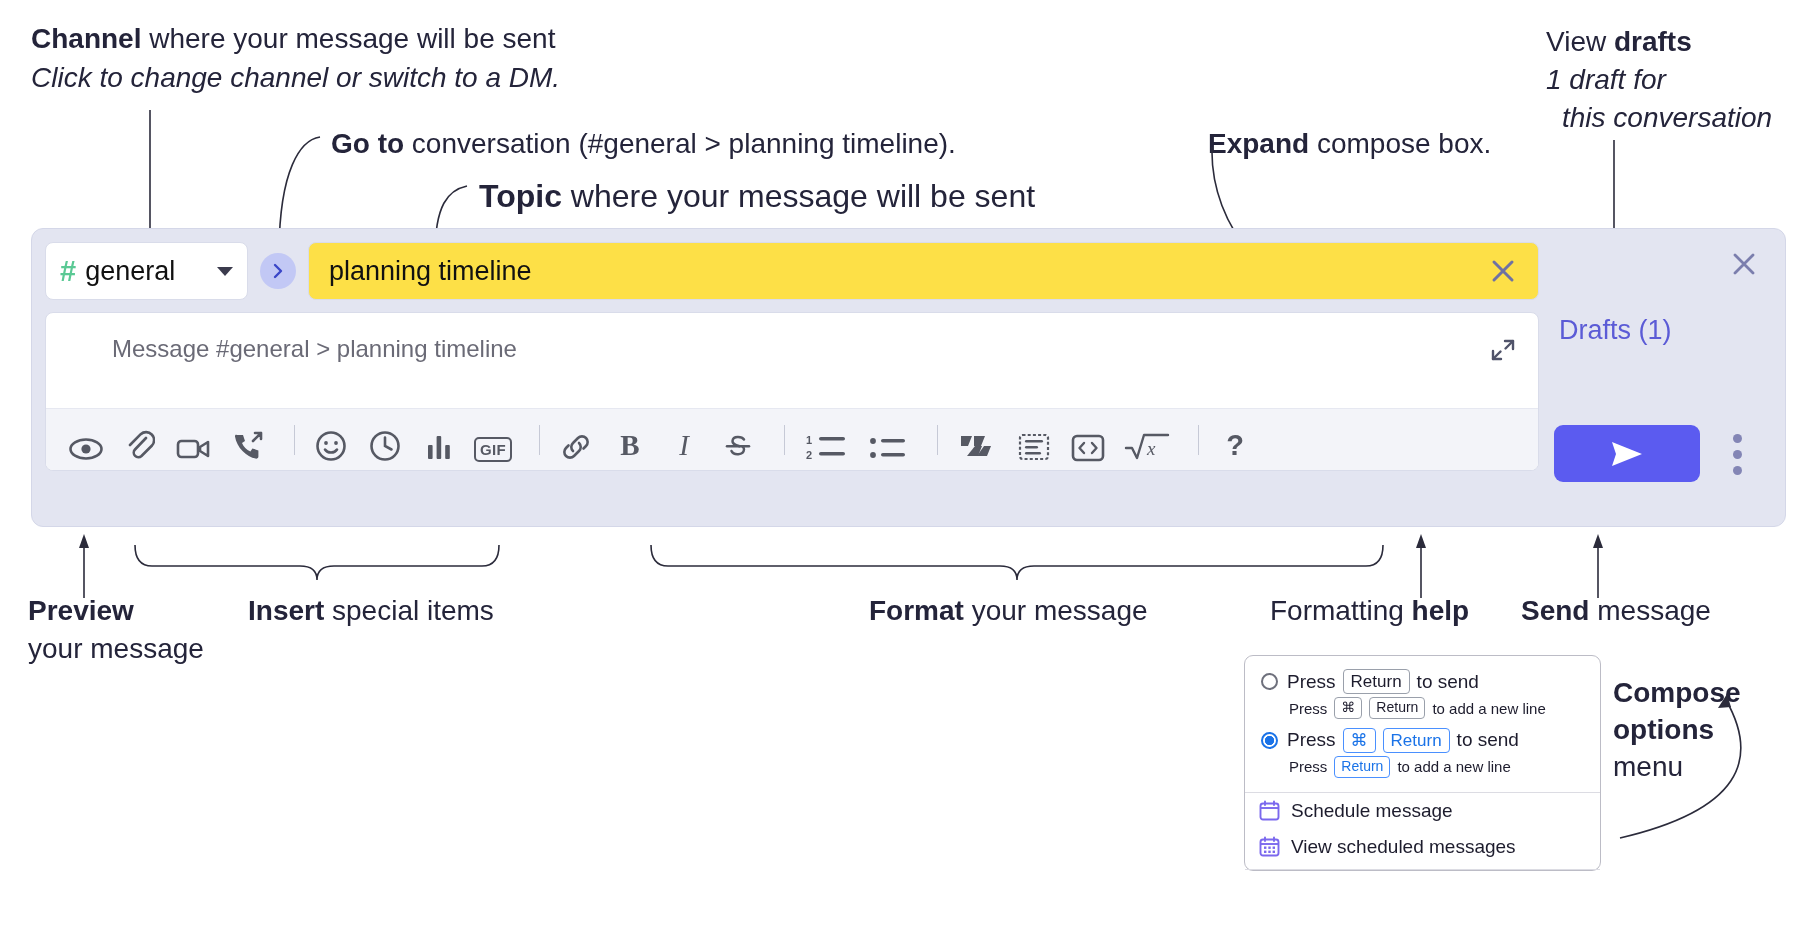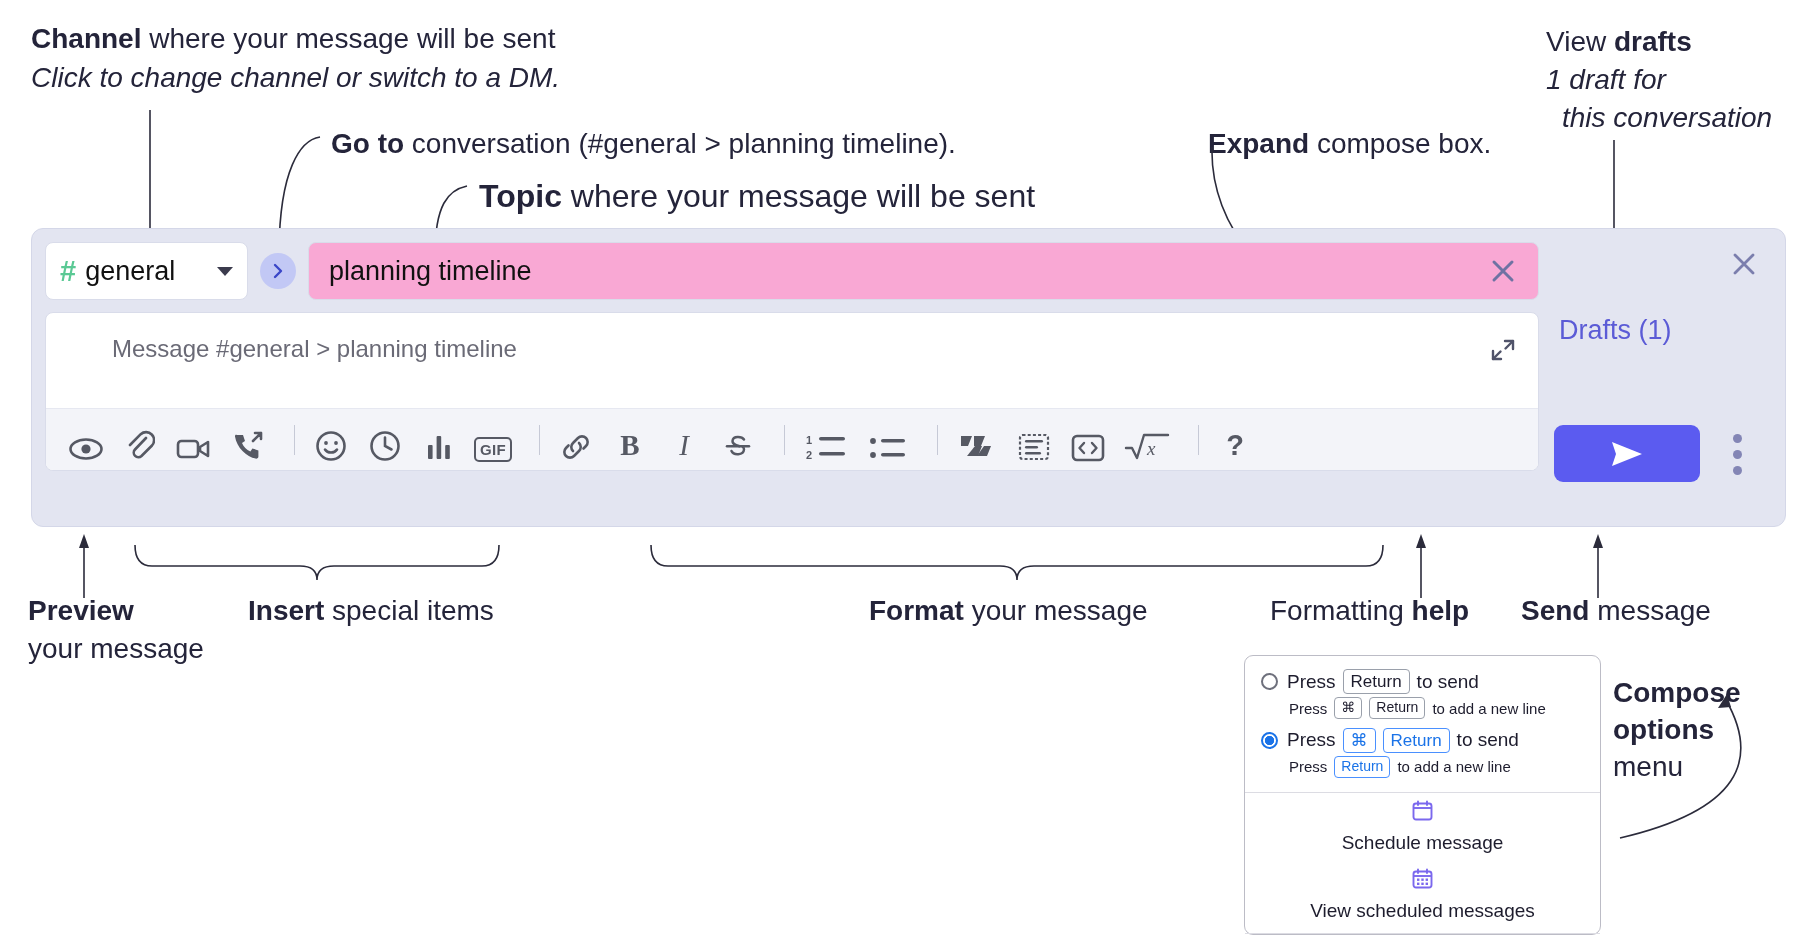--- a/index.html
+++ b/index.html
@@ -29,21 +29,21 @@
   }
   .hashIcon{color:#5ac994;font-size:29px;font-weight:700;line-height:1;}
   .chanName{font-size:27px;color:#111;flex:1;}
   .caret{width:0;height:0;border-left:8px solid transparent;border-right:8px solid transparent;border-top:9px solid #3b3b4d;}
   .goBtn{
     width:36px;height:36px;border-radius:50%;background:#c2c8f5;
     display:flex;align-items:center;justify-content:center;cursor:pointer;flex:0 0 auto;
   }
   .goBtn svg{display:block;}
   .topicField{
-    flex:1;height:100%;background:#f9a8d4;border:1px solid #d9dcea;border-radius:8px;
+    flex:1;height:100%;background:#fde047;border:1px solid #d9dcea;border-radius:8px;
     display:flex;align-items:center;padding:0 16px 0 20px;box-sizing:border-box;
   }
   .topicVal{flex:1;font-size:27px;color:#111;}
   .clearX{width:38px;height:38px;display:flex;align-items:center;justify-content:center;cursor:pointer;}
 
   
   .msgBox{
     margin-top:12px;background:#fff;border:1px solid #d9dcea;border-radius:8px;overflow:hidden;
   }
   .msgArea{height:95px;position:relative;}
@@ -85,21 +85,21 @@
       radial-gradient(circle, #1a73e8 0 48%, #fff 52% 100%);}
   .radioRow .txt{font-size:19px;color:#1d1c2d;display:flex;align-items:center;gap:7px;}
   .subRow{display:flex;align-items:center;padding:3px 14px 6px 44px;gap:7px;font-size:15px;color:#1d1c2d;}
   .key{
     border:1px solid #9aa0ab;border-radius:4px;padding:1px 7px;font-size:17px;line-height:1.25;
     background:#fff;color:#1d1c2d;display:inline-block;
   }
   .key.sm{font-size:14px;padding:1px 6px;}
   .key.blue{border-color:#4a90ff;color:#1a73e8;}
   .menuSep{height:1px;background:#dcdce3;margin-top:8px;}
-  .menuItem{display:flex;align-items:center;gap:11px;padding:7px 14px;font-size:19px;color:#1d1c2d;cursor:pointer;flex-direction:column;}
+  .menuItem{display:flex;align-items:center;gap:11px;padding:7px 14px;font-size:19px;color:#1d1c2d;cursor:pointer;}
   .menuItem svg{flex:0 0 auto;}
 
   svg{display:block;}
   .curve{position:absolute;left:0;top:0;pointer-events:none;}
 </style>
 </head>
 <body>
 
 <div class="ann" style="left:31px;top:22px;font-size:28px;">
   <div><b>Channel</b><span> where your message will be sent</span></div>

